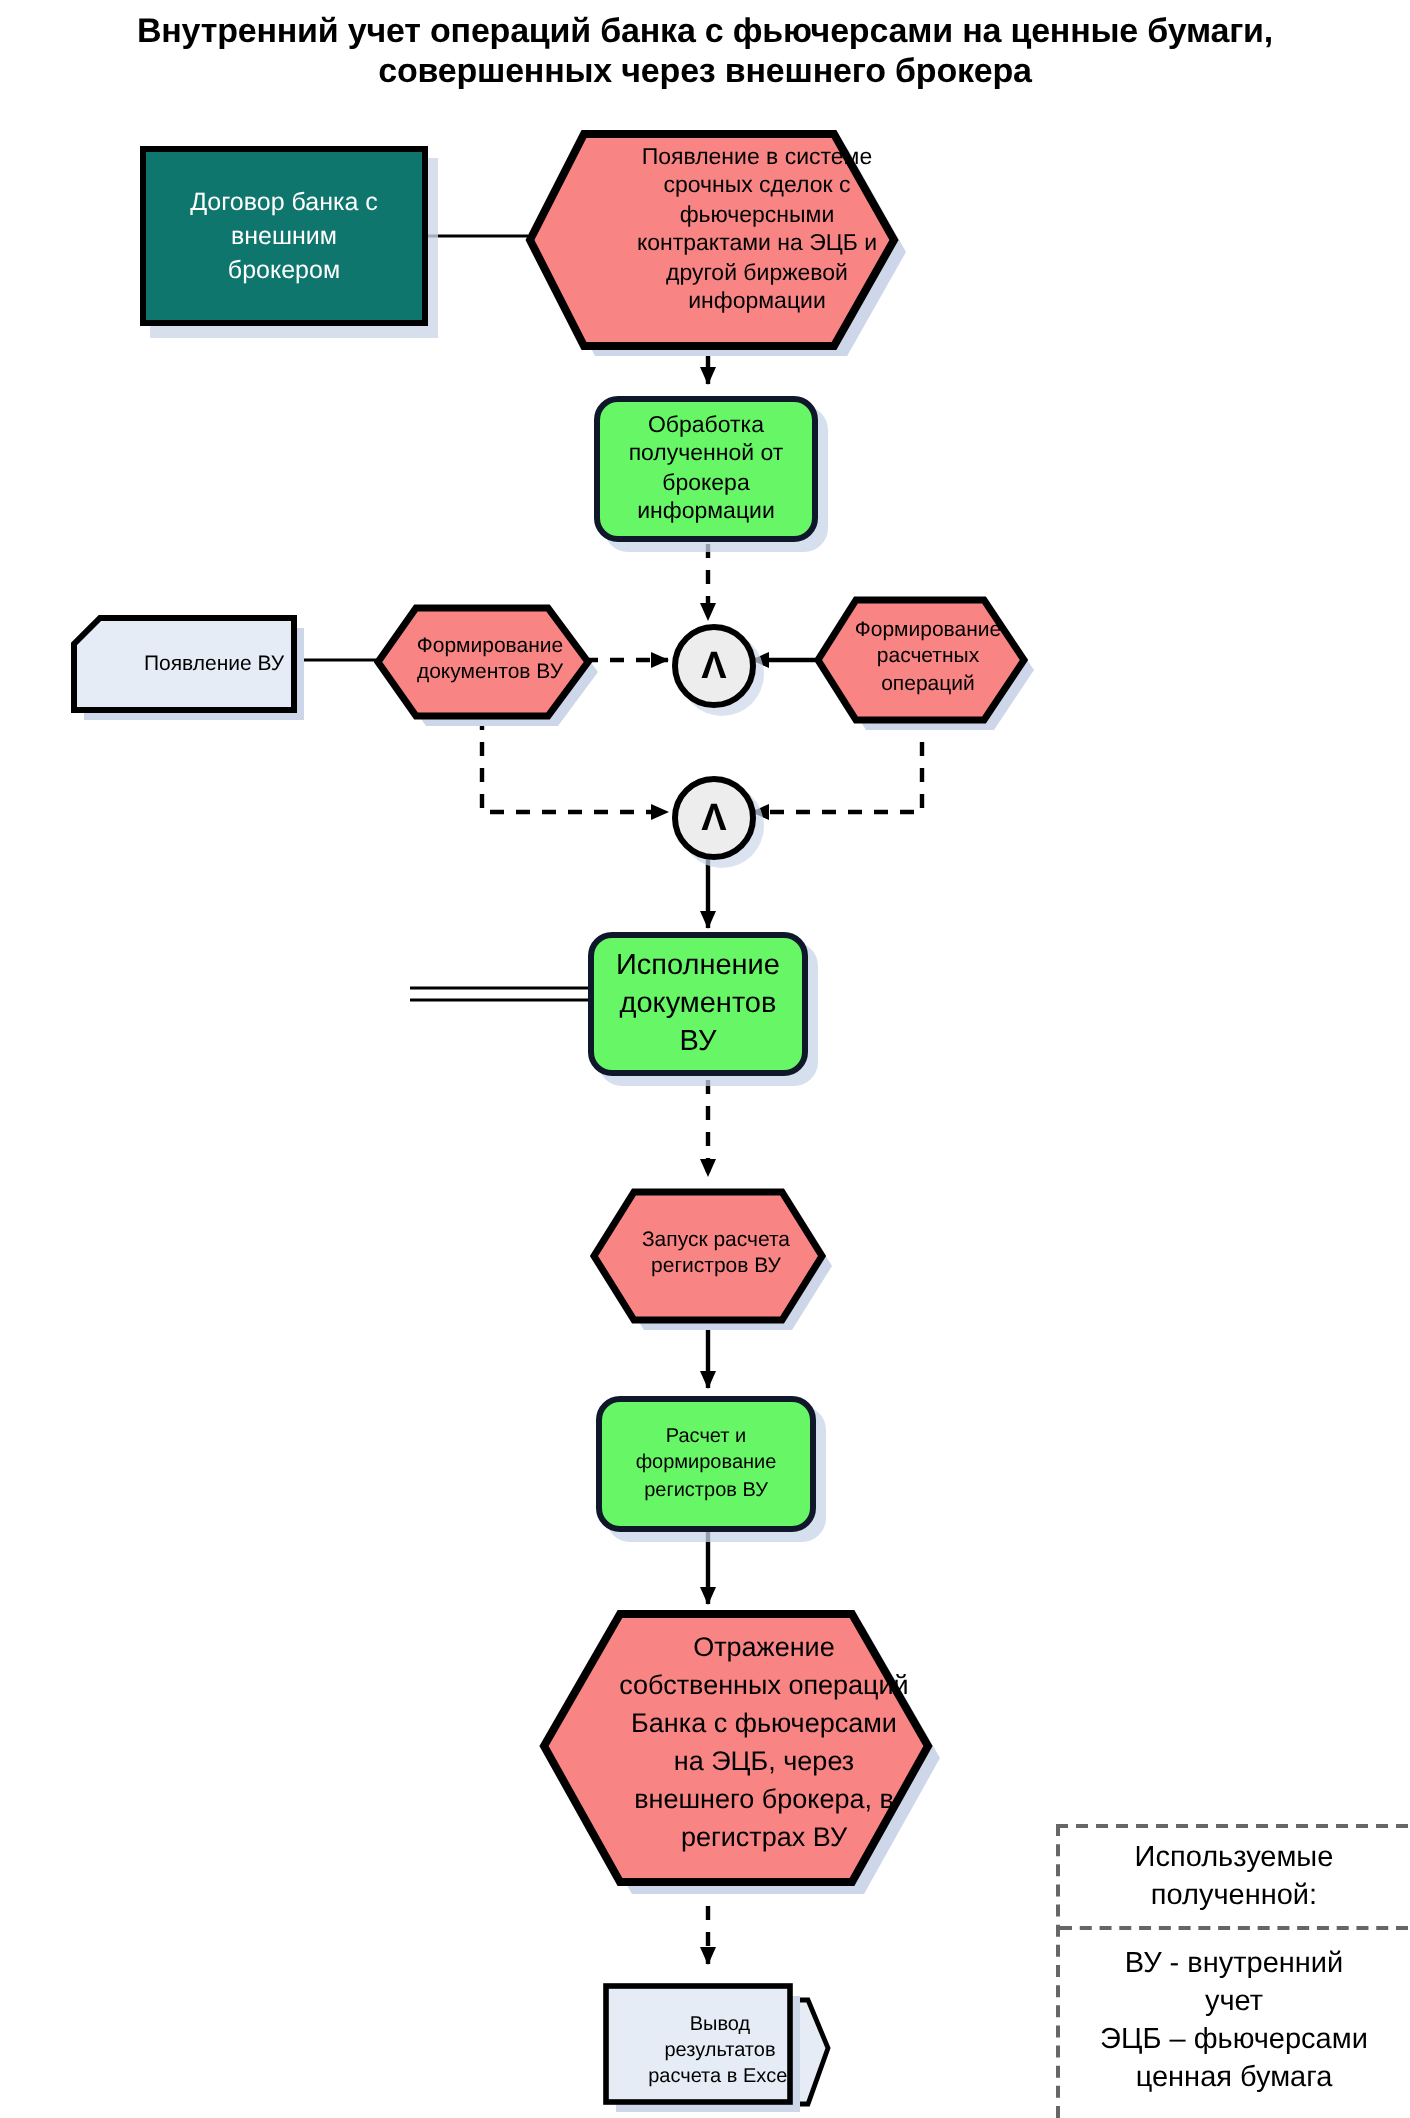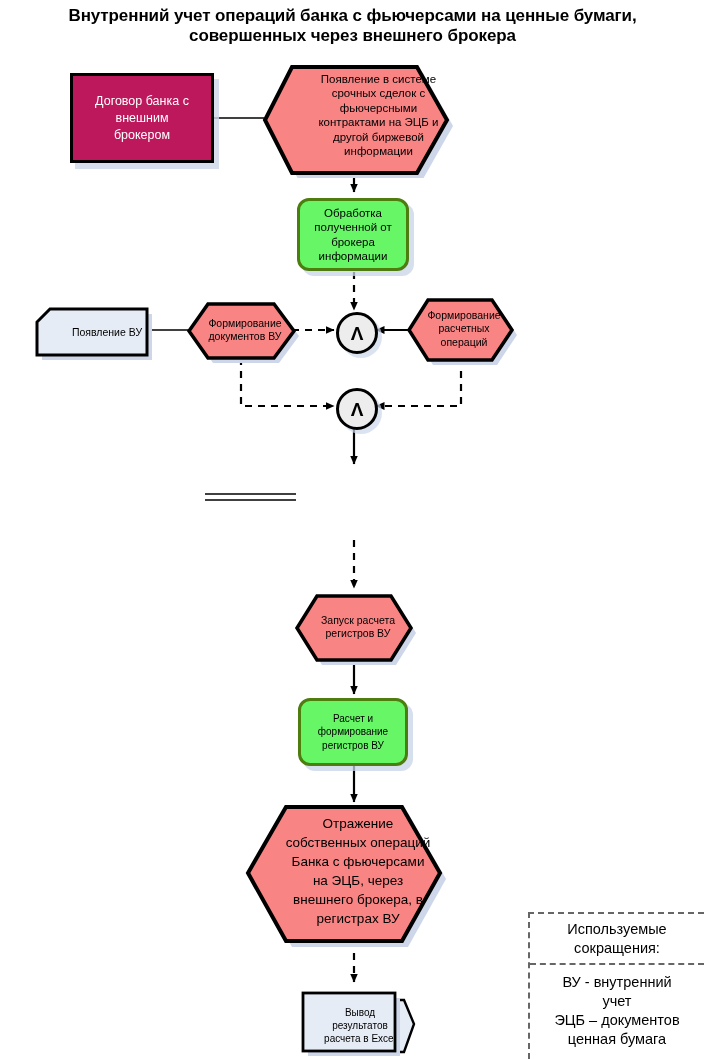--- a/index.html
+++ b/index.html
@@ -21,26 +21,26 @@
 
   
   .node{
     position:absolute;display:flex;align-items:center;justify-content:center;
     text-align:center;box-sizing:border-box;
   }
   .node .lbl{position:relative;z-index:3;padding:0 4px;white-space:pre-line;}
 
   
   .rrect{
-    border:3px solid #4d7c0f;border-radius:12px;
+    border:3px solid #0f172a;border-radius:12px;
     box-shadow:5px 5px 0 rgba(200,212,232,0.75);
   }
   .green{background:#66F666;}
   .blue-rect{
-    border:3px solid #000;border-radius:0;background:#be185d;color:#fff;
+    border:3px solid #000;border-radius:0;background:#0f766e;color:#fff;
     box-shadow:5px 6px 0 rgba(205,215,233,0.8);
   }
 
   
   .hexwrap{position:absolute;}
   .hexwrap svg{position:absolute;left:0;top:0;}
   .hexwrap .lbl{
     position:absolute;left:0;top:0;width:100%;height:100%;
     display:flex;align-items:center;justify-content:center;text-align:center;
     white-space:pre-line;z-index:3;
@@ -182,37 +182,42 @@
 
   <div class="conn" style="left:336px;top:312px;">
     <span>Λ</span>
   </div>
 
   <div class="conn" style="left:336px;top:388px;">
     <span>Λ</span>
   </div>
 
 
+  <div class="node rrect green" style="left:294px;top:466px;width:110px;height:72px;font-size:14.5px;line-height:19px;">
+    <span class="lbl">Исполнение
+документов
+ВУ</span>
+  </div>
 
   <div class="hexwrap" style="left:294px;top:592px;width:120px;height:70px;font-size:10.5px;line-height:13.5px;">
     <svg width="126" height="76" viewBox="0 0 126 76" xmlns="http://www.w3.org/2000/svg">
       <polygon points="23,4 97,4 117,36 97,68 23,68 3,36" fill="#CDD7E9" transform="translate(5,5)"></polygon>
       <polygon points="23,4 97,4 117,36 97,68 23,68 3,36" fill="#F88484" stroke="#000" stroke-width="3.5"></polygon>
     </svg>
     <span class="lbl" style="padding:0 12px 4px 4px;">Запуск расчета
 регистров ВУ</span>
   </div>
 
   <div class="node rrect green" style="left:298px;top:698px;width:110px;height:68px;font-size:10px;line-height:13.5px;">
     <span class="lbl">Расчет и
 формирование
 регистров ВУ</span>
   </div>
 
-  <div class="hexwrap" style="left:244px;top:802px;width:196px;height:138px;font-size:13.5px;line-height:19px;text-decoration:underline;">
+  <div class="hexwrap" style="left:268px;top:802px;width:196px;height:138px;font-size:13.5px;line-height:19px;text-decoration:underline;">
     <svg width="204" height="146" viewBox="0 0 204 146" xmlns="http://www.w3.org/2000/svg">
       <polygon points="42,5 158,5 196,71 158,139 42,139 4,71" fill="#CDD7E9" transform="translate(6,6)"></polygon>
       <polygon points="42,5 158,5 196,71 158,139 42,139 4,71" fill="#F88484" stroke="#000" stroke-width="4"></polygon>
     </svg>
     <span class="lbl" style="padding:0 16px;">Отражение
 собственных операций
 Банка с фьючерсами
 на ЭЦБ, через
 внешнего брокера, в
 регистрах ВУ</span>
@@ -224,20 +229,20 @@
       <rect x="3" y="3" width="92" height="58" fill="#CDD7E9" transform="translate(5,5)"></rect>
       <rect x="3" y="3" width="92" height="58" fill="#E6ECF6" stroke="#000" stroke-width="2.8"></rect>
     </svg>
     <span class="lbl" style="padding:0 22px 8px 4px;">Вывод
 результатов
 расчета в Excel</span>
   </div>
 
   <div class="legend" style="left:528px;top:912px;width:176px;height:147px;">
     <div class="lg-title">Используемые
-сокращения:</div>
+полученной:</div>
     <div class="lg-body">ВУ - внутренний
 учет
-ЭЦБ – документов
+ЭЦБ – фьючерсами
 ценная бумага</div>
   </div>
 
 </div>
 
 </body></html>

